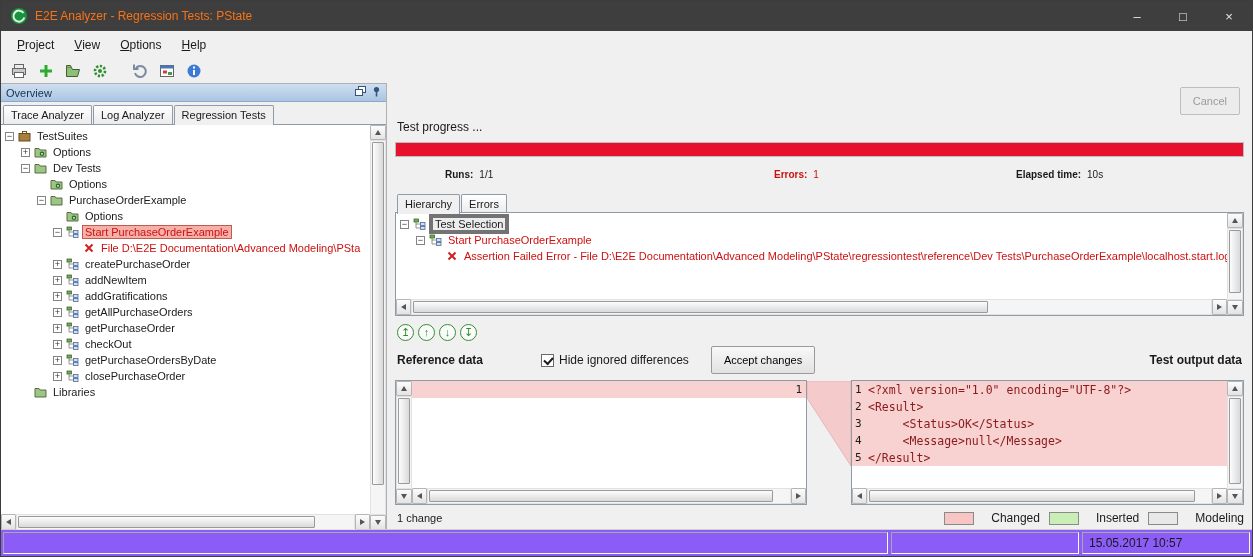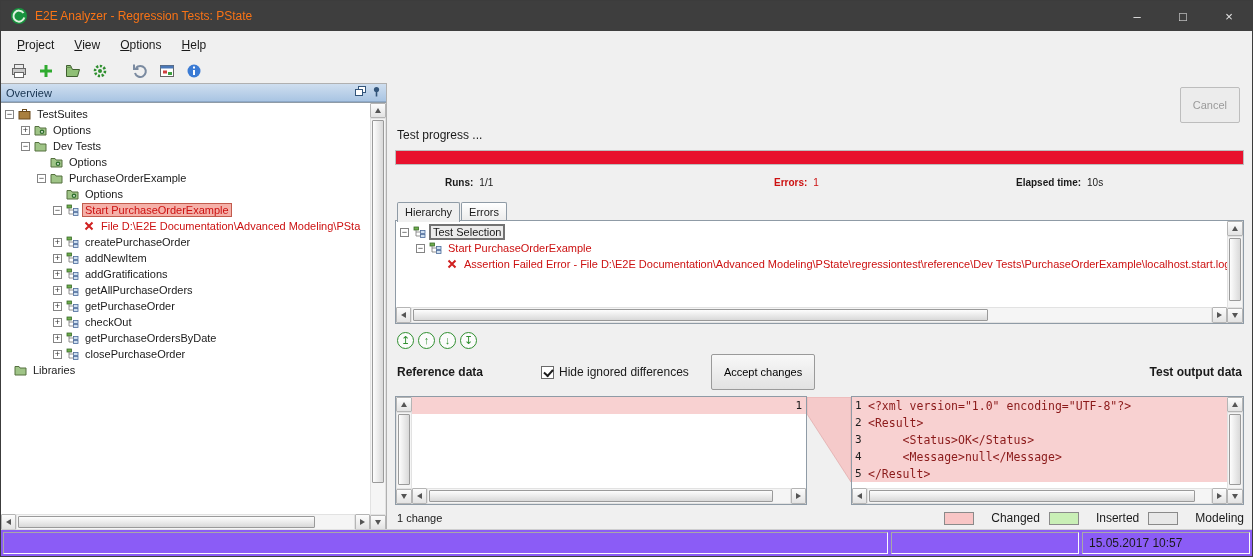--- a/index.html
+++ b/index.html
@@ -44,38 +44,38 @@
   .tree-area{flex:1;display:flex;min-height:0;background:#fff;border-top:1px solid #8f9ba6;}
   .tree-main{flex:1;display:flex;flex-direction:column;min-width:0;}
   .tree{flex:1;overflow:hidden;padding:3px 0 0 0;background:#fff;}
   .tree-row{height:16px;display:flex;align-items:center;font-size:11px;white-space:nowrap;}
   .exp{width:9px;height:9px;flex:0 0 9px;border:1px solid #848484;background:#fff;font-size:9px;line-height:7px;text-align:center;margin-right:3px;color:#333;}
   .exp.none{visibility:hidden;}
   .ticon{width:15px;flex:0 0 15px;margin-right:2px;display:flex;align-items:center;justify-content:center;}
   .tlabel{padding:1px 3px;line-height:12px;}
   .tlabel.red{color:#cc1111;}
   .tlabel.selected{background:#f5b1a9;border:1px solid #c25b4d;padding:0 2px;}
-  .tlabel.focused{background:#ececec;border:2px solid #737373;padding:0 2px;}
+  .tlabel.focused{background:#ececec;border:4px solid #737373;padding:0 2px;}
 
   
   .vscroll{width:16px;flex:0 0 16px;display:flex;flex-direction:column;background:#f2f2f2;}
   .hscroll{height:16px;flex:0 0 16px;display:flex;background:#f2f2f2;}
   .sb-btn{flex:0 0 15px;display:flex;align-items:center;justify-content:center;background:linear-gradient(#fcfcfc,#e3e3e3);border:1px solid #b5b5b5;border-radius:1px;}
   .sb-track{flex:1;position:relative;background:#f5f5f5;border:1px solid #e2e2e2;}
   .sb-thumb{position:absolute;left:1px;right:1px;background:linear-gradient(90deg,#fdfdfd,#d9d9d9);border:1px solid #9a9a9a;border-radius:1px;}
   .sb-thumb.h{top:1px;bottom:1px;left:1px;background:linear-gradient(#fdfdfd,#d9d9d9);}
   .tri{width:0;height:0;}
   .tri.up{border-left:3.5px solid transparent;border-right:3.5px solid transparent;border-bottom:5px solid #555;}
   .tri.down{border-left:3.5px solid transparent;border-right:3.5px solid transparent;border-top:5px solid #555;}
   .tri.left{border-top:3.5px solid transparent;border-bottom:3.5px solid transparent;border-right:5px solid #555;}
   .tri.right{border-top:3.5px solid transparent;border-bottom:3.5px solid transparent;border-left:5px solid #555;}
 
   
   .cancel-row{display:flex;justify-content:flex-end;flex:0 0 22px;padding-right:4px;}
-  .win-btn{font-family:inherit;font-size:11px;padding:2px 12px;background:linear-gradient(#f8f8f8,#e2e2e2);border:1px solid #9a9a9a;border-radius:2px;height:36px;}
+  .win-btn{font-family:inherit;font-size:11px;padding:2px 12px;background:linear-gradient(#f8f8f8,#e2e2e2);border:1px solid #9a9a9a;border-radius:2px;height:28px;}
   .win-btn.disabled{color:#9b9b9b;background:#ececec;border-color:#bdbdbd;}
   .progress-label{margin:5px 0 5px 2px;font-size:12px;flex:0 0 15px;}
   .progressbar{height:15px;flex:0 0 15px;border:1px solid #bdbdbd;background:#f4f4f4;margin-top:2px;}
   .progress-fill{height:100%;}
   .stats{display:flex;margin-top:9px;font-size:10px;flex:0 0 16px;align-items:center;margin-left:48px;}
   .stat{white-space:nowrap;}
   .stat b{font-weight:bold;margin-right:6px;}
   .stat.s1{width:331px;padding-left:2px;}
   .stat.s2{width:242px;color:#cc1111;}
   .stat.s2 b{color:#cc1111;}
@@ -215,20 +215,25 @@
               </svg>
           </span>
           <span>
             <svg width="9" height="11">
                 <circle cx="4.5" cy="3.5" r="2.6" fill="#33557a"></circle>
                 <path d="M4.5 6 V10.5" stroke="#33557a" stroke-width="1.6"></path>
               </svg>
           </span>
         </span>
       </div>
+      <div class="tabstrip">
+        <span class="tab">Trace Analyzer</span>
+        <span class="tab">Log Analyzer</span>
+        <span class="tab active">Regression Tests</span>
+      </div>
       <div class="tree-area">
         <div class="tree-main">
           <div class="tree">
               <div class="tree-row" style="padding-left: 4px;">
                 <span class="exp">−</span>
                 <span class="ticon">
                   <svg width="13" height="12">
                     <rect x="4.5" y="1.5" width="4" height="2.5" fill="none" stroke="#6b4a1c"></rect>
                     <rect x="1" y="3.5" width="11" height="7.5" fill="#a97f3e" stroke="#6b4a1c"></rect>
                   </svg>
@@ -396,21 +401,21 @@
                 <span class="ticon">
                   <svg width="13" height="12">
                     <rect x="1" y="1" width="4.5" height="3" fill="#6fae4e" stroke="#3a6a2a" stroke-width="0.8"></rect>
                     <rect x="7.5" y="4.5" width="4.5" height="3" fill="#cfe0f2" stroke="#4a6a9a" stroke-width="0.8"></rect>
                     <rect x="7.5" y="8.5" width="4.5" height="3" fill="#cfe0f2" stroke="#4a6a9a" stroke-width="0.8"></rect>
                     <path d="M3 4 V10 H7.5 M3 6 H7.5" stroke="#777" fill="none" stroke-width="0.8"></path>
                   </svg>
                 </span>
                 <span class="tlabel">closePurchaseOrder</span>
               </div>
-              <div class="tree-row" style="">
+              <div class="tree-row" style="padding-left: 20px;">
                 <span class="exp none"></span>
                 <span class="ticon">
                   <svg width="13" height="11">
                     <path d="M1 3 v-1.5 h4 l1 1.5 h6 v7 h-11 z" fill="#9fc487" stroke="#55703f"></path>
                   </svg>
                 </span>
                 <span class="tlabel">Libraries</span>
               </div>
             </div>
           <div class="hscroll">

